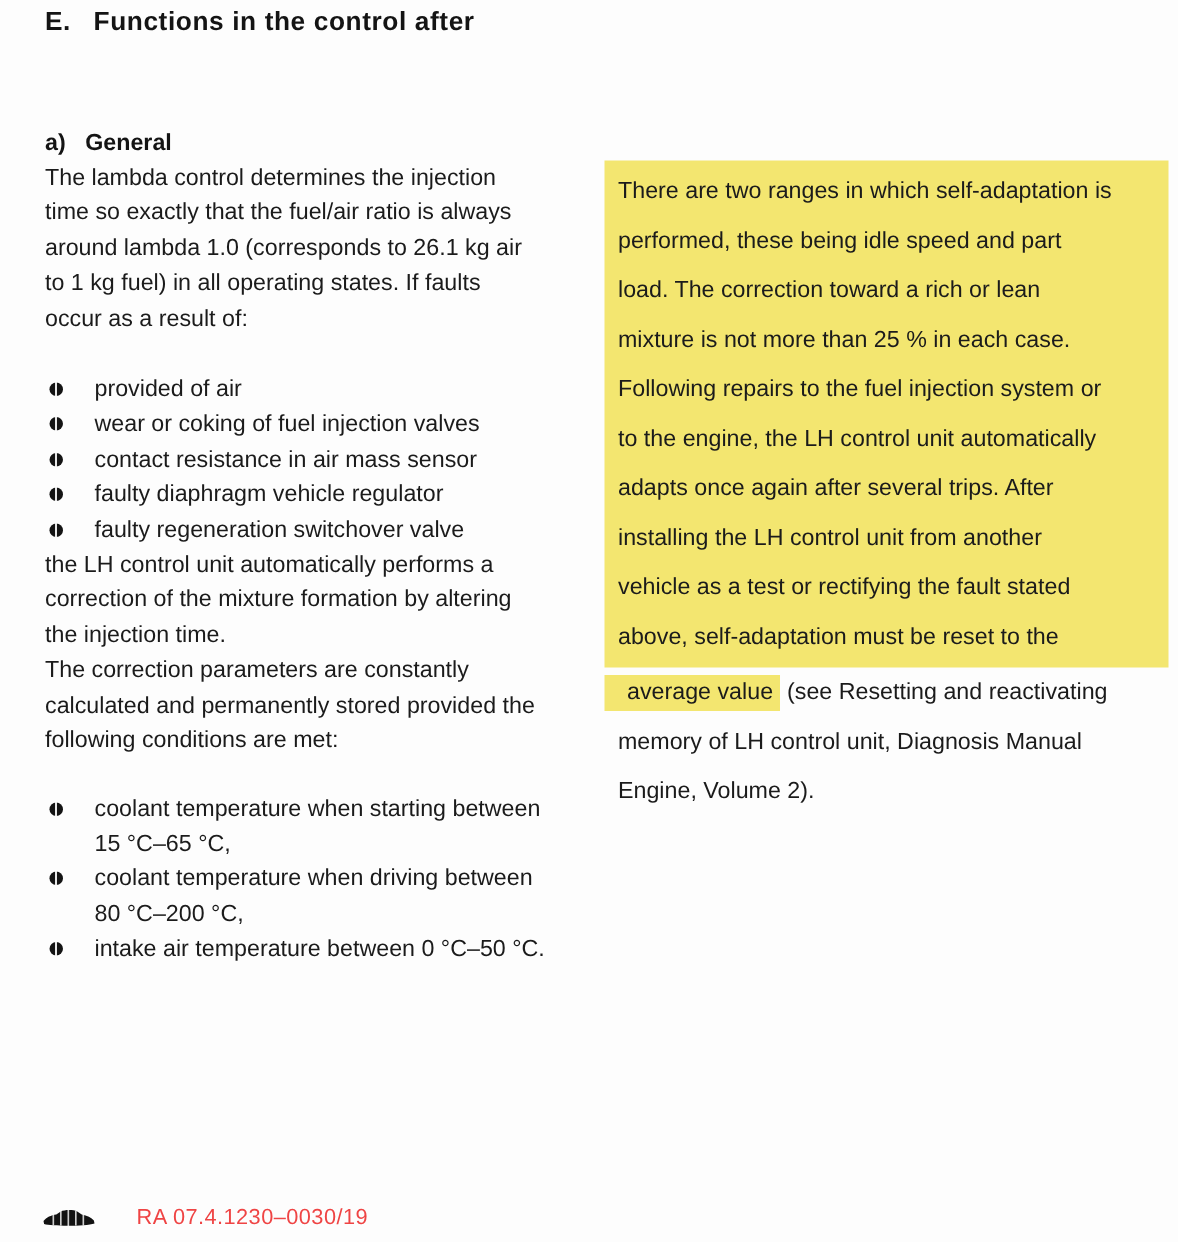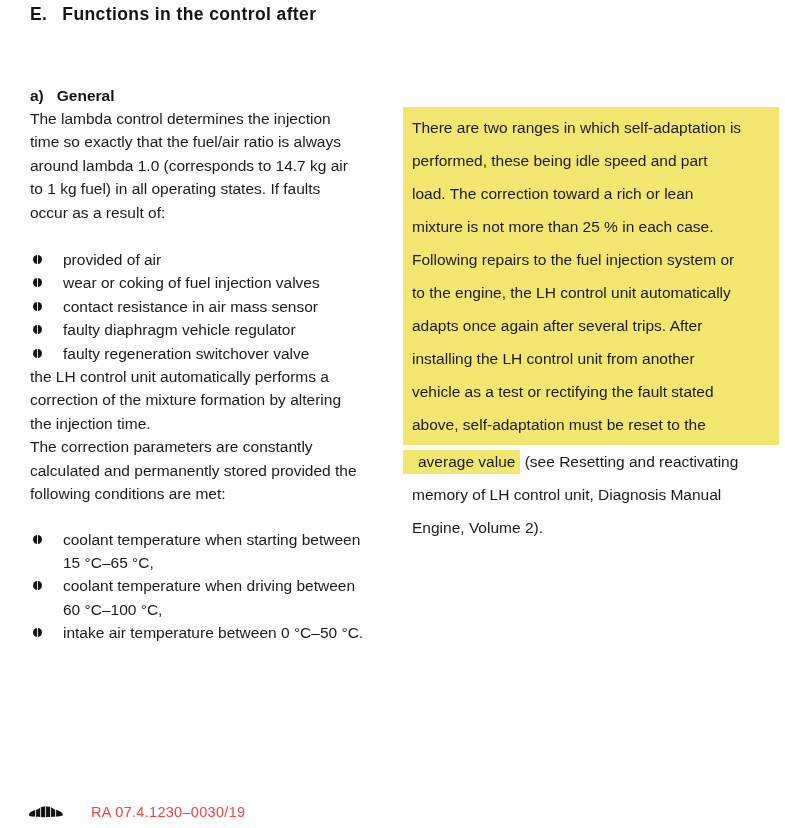--- a/index.html
+++ b/index.html
@@ -83,21 +83,21 @@
 </div>
 
 <div class="col-left">
   <div class="sub-heading">
     <span>a)</span>
     <span>General</span>
   </div>
 
   <div class="body-par pre">The lambda control determines the injection
 time so exactly that the fuel/air ratio is always
-around lambda 1.0 (corresponds to 14.7 kg air
+around lambda 1.0 (corresponds to 26.1 kg air
 to 1 kg fuel) in all operating states. If faults
 occur as a result of:</div>
 
   <ul class="bullet-list gap-top">
 
       <li class="bullet-item">
         <span class="bullet-glyph"></span>
         <span class="pre">provided of air</span>
       </li>
 
@@ -134,21 +134,21 @@
 
       <li class="bullet-item">
         <span class="bullet-glyph"></span>
         <span class="pre">coolant temperature when starting between
 15 °C–65 °C,</span>
       </li>
 
       <li class="bullet-item">
         <span class="bullet-glyph"></span>
         <span class="pre">coolant temperature when driving between
-60 °C–100 °C,</span>
+80 °C–200 °C,</span>
       </li>
 
       <li class="bullet-item">
         <span class="bullet-glyph"></span>
         <span class="pre">intake air temperature between 0 °C–50 °C.</span>
       </li>
     </ul>
 </div>
 
 <div class="col-right">

